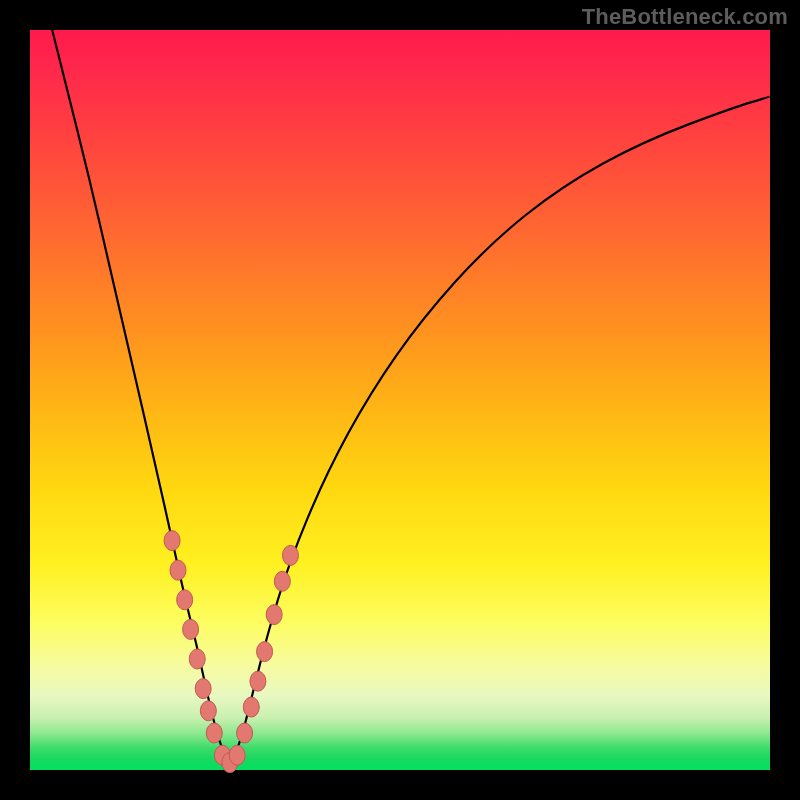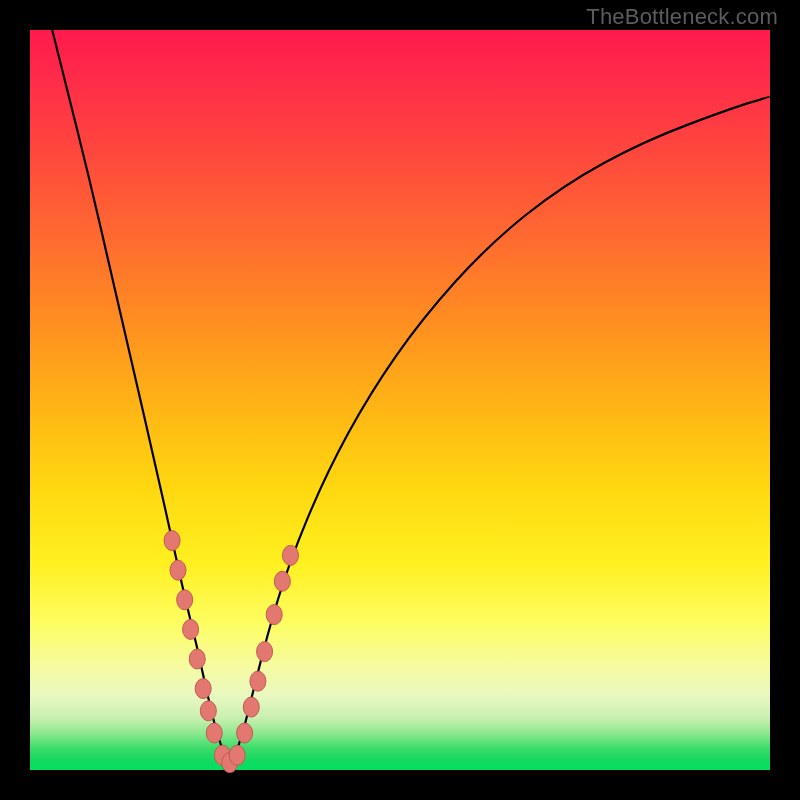--- a/index.html
+++ b/index.html
@@ -56,24 +56,24 @@
     stroke-width: 2.2;
   }
   .bead {
     fill: #e2786f;
     stroke: #c15a53;
     stroke-width: 1;
   }
   .watermark {
     position: absolute;
     top: 4px;
-    right: 22px;
+    right: 12px;
     color: #5c5c5c;
     font-size: 22px;
-    font-weight: 400;
+    font-weight: 700;
     letter-spacing: 0.2px;
     user-select: none;
   }
 </style>
 </head>
 <body>
 
 <div class="canvas-wrap">
 
   <div class="plot-area">

